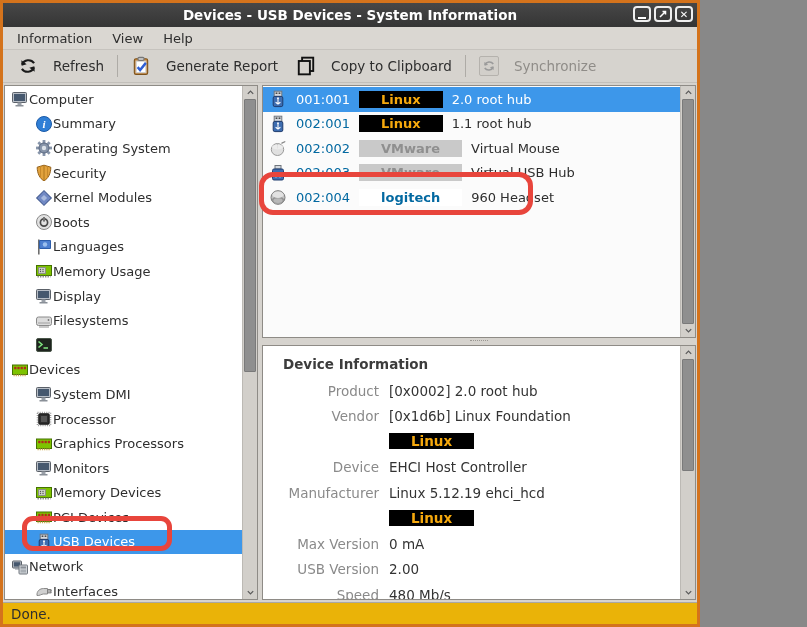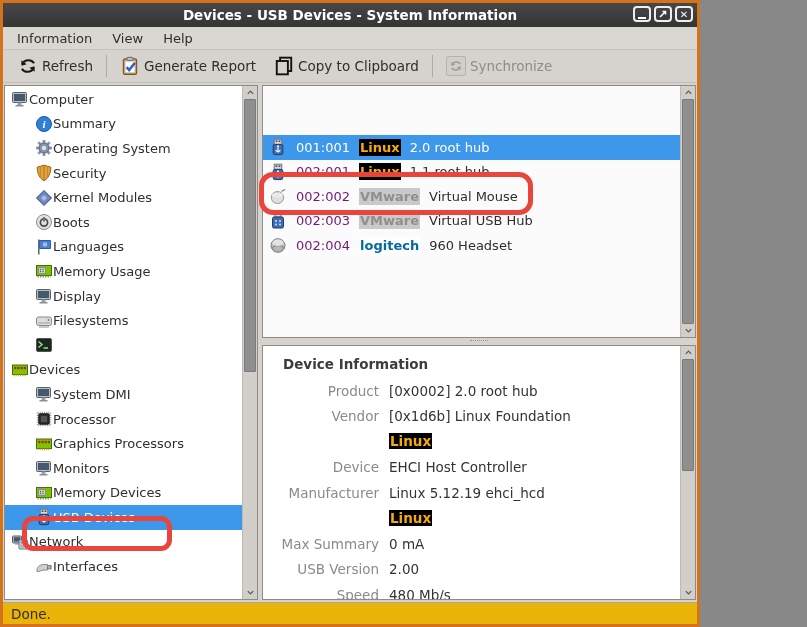--- a/index.html
+++ b/index.html
@@ -19,21 +19,21 @@
   .win-btn{width:18px;height:16px;border:2px solid #efefef;border-radius:4px;margin-left:3px;
     display:flex;align-items:center;justify-content:center;color:#fff;background:transparent;
     font-size:10px;font-weight:bold;cursor:default;}
   .min-glyph{display:block;width:8px;height:2px;background:#fff;margin-top:7px;}
   
   .menubar{height:22px;flex:none;display:flex;align-items:center;background:#dad7d2;padding-left:4px;}
   .menu-item{padding:2px 10px;text-align:center;}
   
   .toolbar{height:34px;flex:none;display:flex;align-items:center;background:#d6d3ce;
     border-top:1px solid #c6c3be;border-bottom:1px solid #c2bfba;padding-left:6px;}
-  .tool-btn{display:flex;align-items:center;gap:4px;padding:0 9px;height:28px;font-size:13.5px;}
+  .tool-btn{display:flex;align-items:center;gap:15px;padding:0 9px;height:28px;font-size:13.5px;}
   .tool-btn .icon{width:20px;height:20px;}
   .tool-btn.disabled{color:#8f8c88;}
   .tool-btn.disabled .icon{border:1px solid #b5b2ad;background:#d2cfca;border-radius:2px;padding:1px;}
   .tool-sep{width:1px;height:22px;background:#aeaba6;margin:0 4px;flex:none;}
   
   .content{flex:1;display:flex;padding:2px 1px 2px 1px;min-height:0;}
   .panel{border:1px solid #8e8b86;background:#fff;position:relative;overflow:hidden;}
   .sidebar{width:254px;flex:none;}
   .main{flex:1;display:flex;flex-direction:column;margin-left:4px;min-width:0;}
   .list-panel{height:253px;flex:none;background:#fbfbfb;}
@@ -42,26 +42,26 @@
   .info-panel{flex:1;}
   
   .tree{position:absolute;left:0;top:0;right:15px;bottom:0;overflow:hidden;padding-top:1px;}
   .tree-row{height:24.6px;display:flex;align-items:center;gap:0;white-space:nowrap;}
   .tree-row.lvl0{padding-left:6px;}
   .tree-row.lvl1{padding-left:30px;}
   .tree-row.selected{background:#3d97ea;color:#fff;margin-right:-15px;padding-right:15px;}
   .icon{width:18px;height:18px;flex:none;display:inline-block;}
   .icon svg{width:100%;height:100%;display:block;}
   
-  .dev-list{position:absolute;left:0;top:0;right:15px;bottom:0;overflow:hidden;padding-top:1px;margin-top:48px;}
+  .dev-list{position:absolute;left:0;top:0;right:15px;bottom:0;overflow:hidden;padding-top:1px;}
   .dev-row{height:24.5px;display:flex;align-items:center;gap:9px;padding-left:6px;white-space:nowrap;}
-  .dev-row .dev-id{color:#701a75;}
+  .dev-row .dev-id{color:#0369a1;}
   .dev-row.selected{background:#3d97ea;margin-right:-15px;padding-right:15px;}
   .dev-row.selected .dev-id,.dev-row.selected .dev-name{color:#fff;}
-  .badge{font-weight:bold;padding:0 1px;line-height:17px;}
+  .badge{font-weight:bold;padding:0 22px;line-height:17px;}
   .badge.linux{background:#000;color:#f6a90d;}
   .badge.vmware{background:#c9c9c9;color:#8f8f8f;}
   .badge.logitech{background:#fff;color:#0369a1;}
   
   .info-wrap{position:absolute;left:0;top:0;right:15px;bottom:0;overflow:hidden;}
   .info-title{font-weight:bold;color:#3c3c3c;font-size:13.5px;margin:10px 0 6px 20px;}
   .info-row{height:25.5px;display:flex;align-items:center;font-size:13.5px;}
   .info-label{width:116px;flex:none;text-align:right;color:#8a8a8a;}
   .info-value{margin-left:10px;color:#333;}
   
@@ -352,20 +352,35 @@
                 <rect x="1.5" y="3.5" width="15" height="10" fill="#7ec300" stroke="#447200"></rect>
                 <rect x="3.5" y="5.5" width="7" height="6" fill="#cfd4c9" stroke="#8a9080"></rect>
                 <circle cx="5.5" cy="7.5" r="0.7" fill="#555"></circle>
                 <circle cx="8" cy="7.5" r="0.7" fill="#555"></circle>
                 <circle cx="5.5" cy="9.5" r="0.7" fill="#555"></circle>
                 <circle cx="8" cy="9.5" r="0.7" fill="#555"></circle>
                 <line x1="2.5" y1="14.6" x2="15.5" y2="14.6" stroke="#8a8a8a" stroke-width="1.6" stroke-dasharray="1.4 1.1"></line>
               </svg>
             </span>
             <span>Memory Devices</span>
+          </div>
+          <div class="tree-row lvl1">
+            <span class="icon">
+              <svg viewBox="0 0 18 18">
+                <rect x="1.5" y="4" width="15" height="9.5" fill="#7ec300" stroke="#447200"></rect>
+                <g fill="#b02a1a">
+                  <rect x="3.2" y="5.8" width="2.2" height="2.4"></rect>
+                  <rect x="6.4" y="5.8" width="2.2" height="2.4"></rect>
+                  <rect x="9.6" y="5.8" width="2.2" height="2.4"></rect>
+                  <rect x="12.8" y="5.8" width="2.2" height="2.4"></rect>
+                </g>
+                <line x1="2.5" y1="14.4" x2="15.5" y2="14.4" stroke="#caa84a" stroke-width="1.8" stroke-dasharray="1.2 1"></line>
+              </svg>
+            </span>
+            <span>PCI Devices</span>
           </div>
           <div class="tree-row lvl1 selected">
             <span class="icon">
               <svg viewBox="0 0 18 18">
                 <rect x="5.2" y="1.2" width="7.6" height="5.2" fill="#d4d9df" stroke="#70767e"></rect>
                 <rect x="6.6" y="2.4" width="1.8" height="1.6" fill="#4a4a4a"></rect>
                 <rect x="9.6" y="2.4" width="1.8" height="1.6" fill="#4a4a4a"></rect>
                 <rect x="4.2" y="6.4" width="9.6" height="10.2" rx="1.6" fill="#3e6db0" stroke="#1f3c6e"></rect>
                 <path d="M9 8.2 L9 14.6 M9 14 L6.6 12.2 M9 14 L11.4 12.2" stroke="#fff" stroke-width="1.1" fill="none"></path>
                 <circle cx="9" cy="8.2" r="0.9" fill="#fff"></circle>
@@ -530,21 +545,21 @@
               </div>
               <div class="info-row">
                 <span class="info-label">Manufacturer</span>
                 <span class="info-value">Linux 5.12.19 ehci_hcd</span>
               </div>
               <div class="info-row">
                 <span class="info-label"></span>
                 <span class="info-value"><span class="badge linux">Linux</span></span>
               </div>
               <div class="info-row">
-                <span class="info-label">Max Summary</span>
+                <span class="info-label">Max Version</span>
                 <span class="info-value">0 mA</span>
               </div>
               <div class="info-row">
                 <span class="info-label">USB Version</span>
                 <span class="info-value">2.00</span>
               </div>
               <div class="info-row">
                 <span class="info-label">Speed</span>
                 <span class="info-value">480 Mb/s</span>
               </div>

